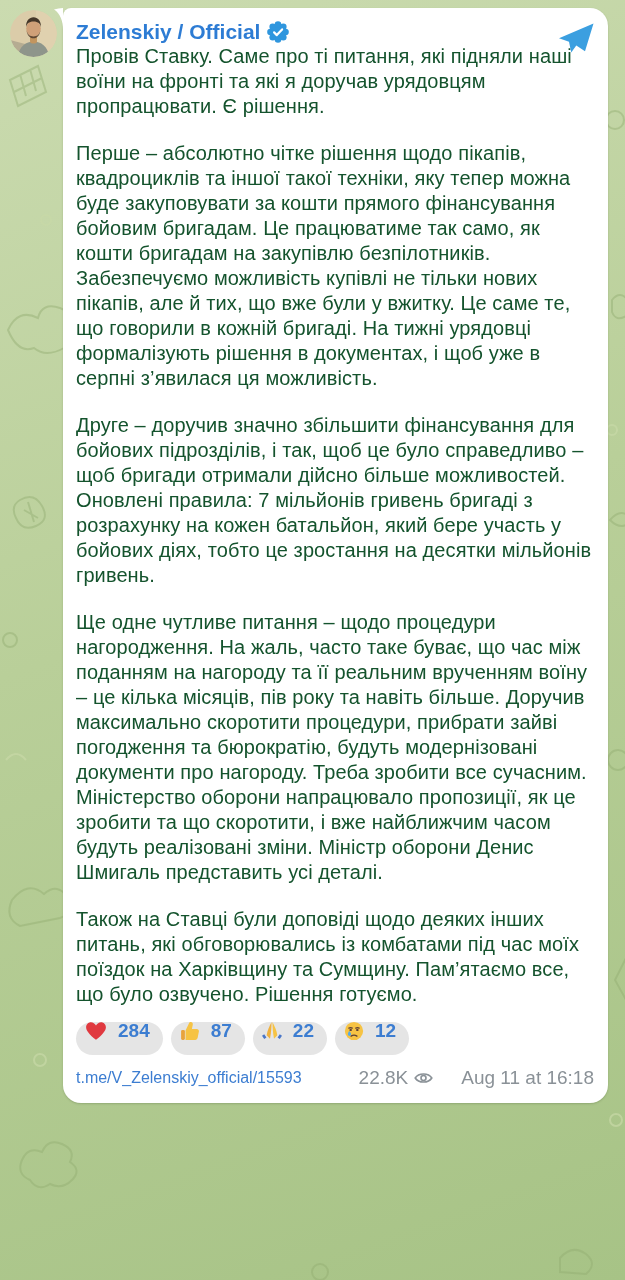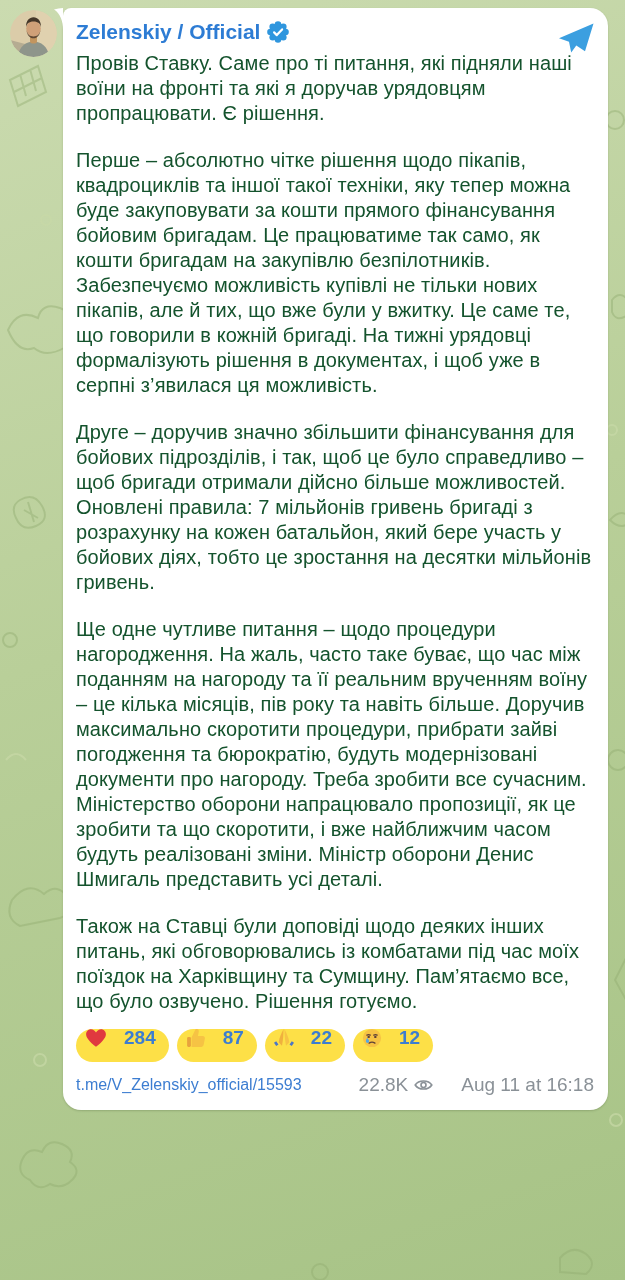--- a/index.html
+++ b/index.html
@@ -19,40 +19,40 @@
     position: absolute; left: 63px; top: 8px; width: 545px;
     background: #ffffff;
     border-radius: 8px 18px 18px 18px;
     padding: 12px 14px 12px 13px;
     box-shadow: 0 1px 2px rgba(62, 84, 42, 0.25);
     z-index: 1;
   }
   .tail { position: absolute; left: -9px; top: 0; }
   .bubble-header {
     display: flex; align-items: center; gap: 7px;
-    margin-bottom: 7px; padding-right: 44px;
+    margin-bottom: 0; padding-right: 44px;
   }
   .channel-name {
     color: #2d7cd4; font-size: 21px; font-weight: bold;
     cursor: pointer; white-space: nowrap;
   }
   .verified { flex: 0 0 auto; display: inline-flex; }
   .share-plane {
     position: absolute; right: 13px; top: 14px;
     cursor: pointer; display: inline-flex;
   }
   .msg-text p {
     color: #14532d; font-size: 20px; line-height: 25px;
     letter-spacing: 0.1px;
   }
   .msg-text p + p { margin-top: 22px; }
   .reactions { display: flex; gap: 8px; margin-top: 15px; }
   .reaction-pill {
-    display: inline-flex; align-items: center; gap: 17px;
-    background: #fde047; border-radius: 17px;
+    display: inline-flex; align-items: center; gap: 11px;
+    background: #e5e5e5; border-radius: 17px;
     height: 33px; padding: 0 13px 16px 9px; cursor: pointer;
   }
   .reaction-pill .count {
     color: #3c7dd1; font-size: 19px; font-weight: bold;
   }
   .bubble-footer {
     display: flex; align-items: center; justify-content: space-between;
     margin-top: 12px; padding-bottom: 2px;
   }
   .post-link {

